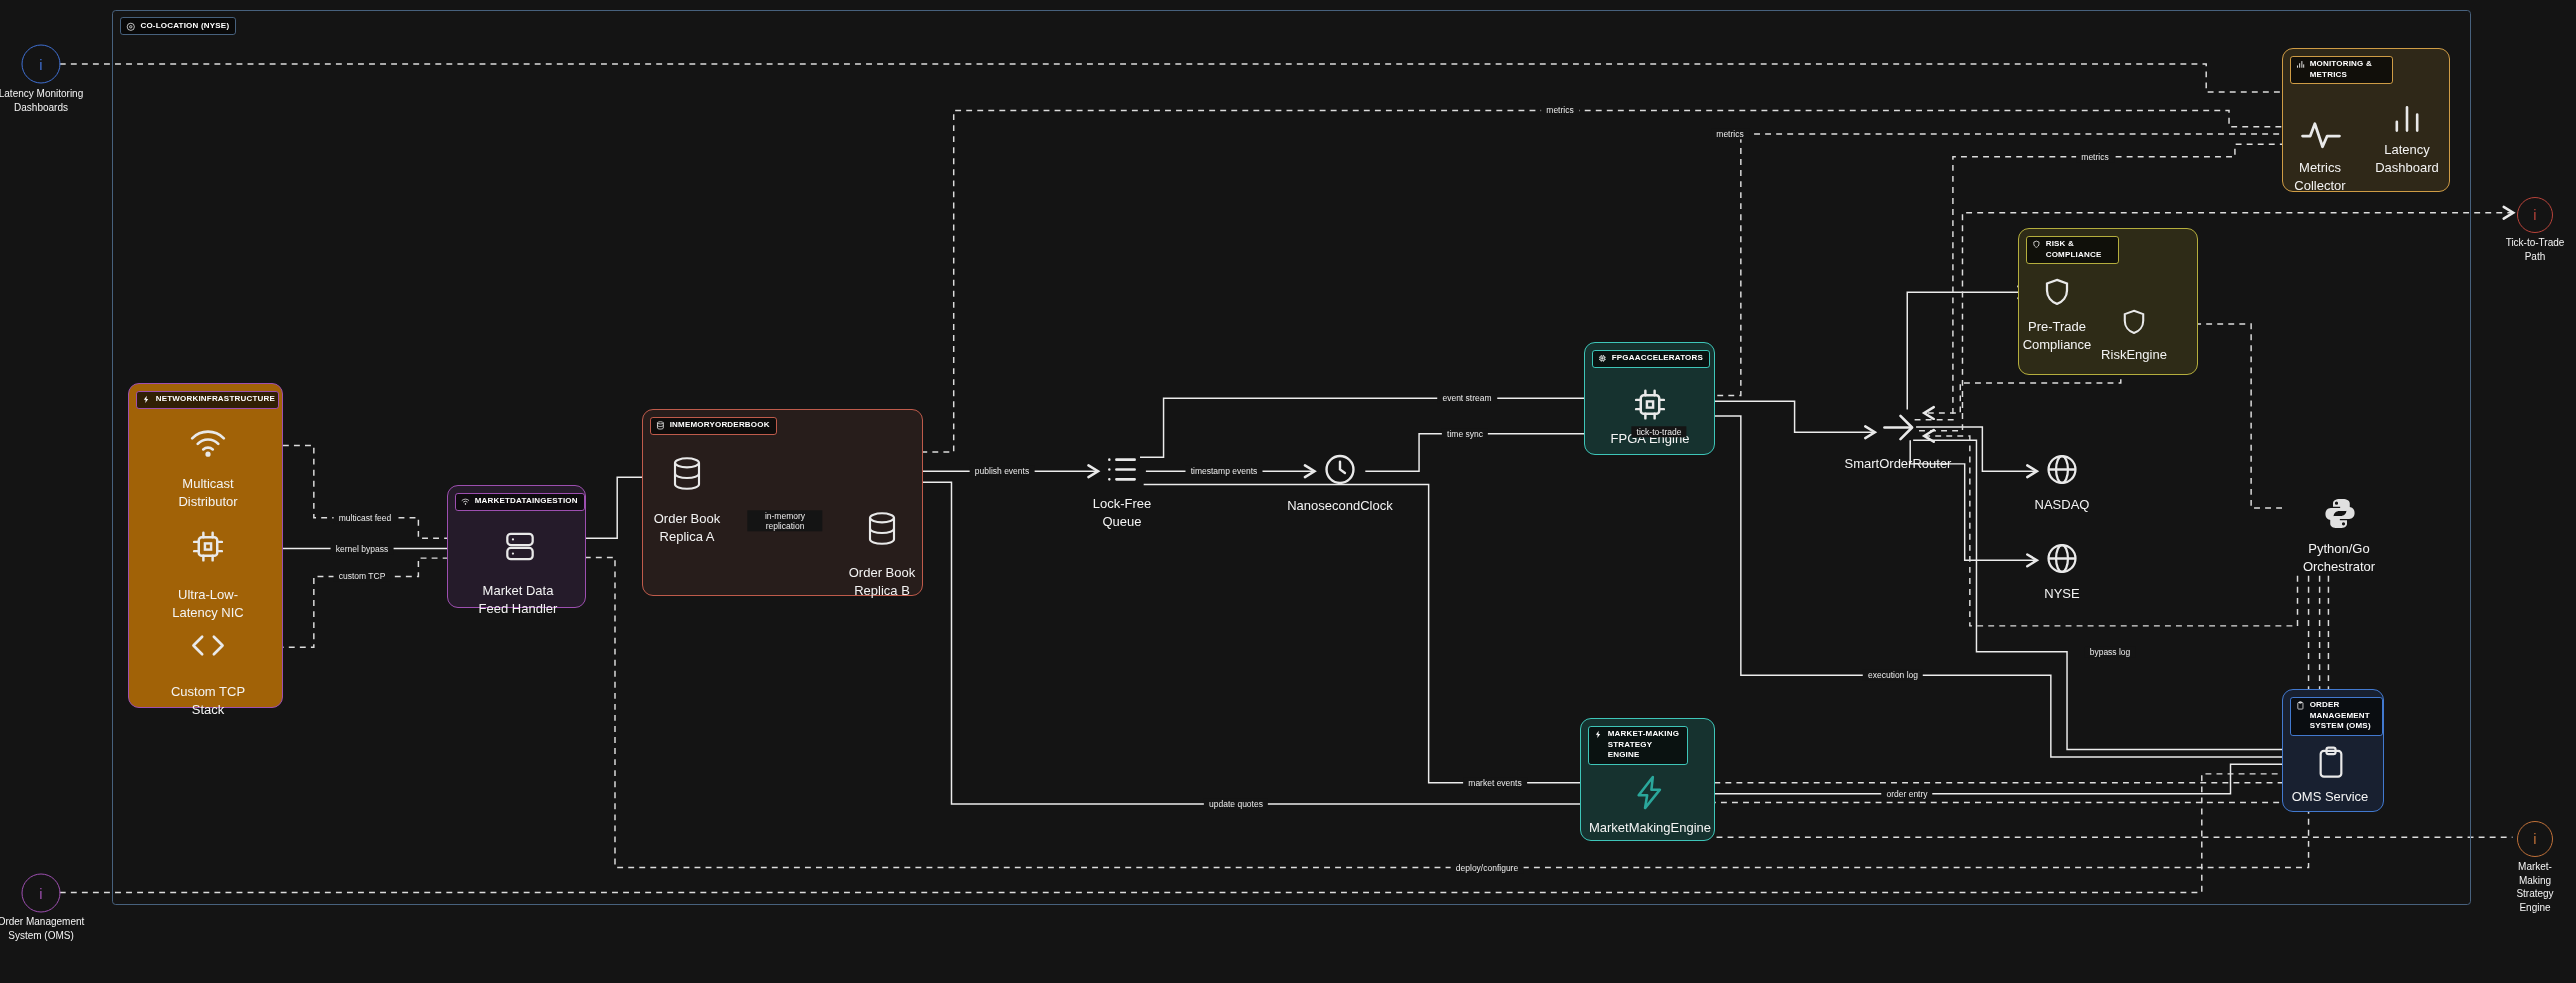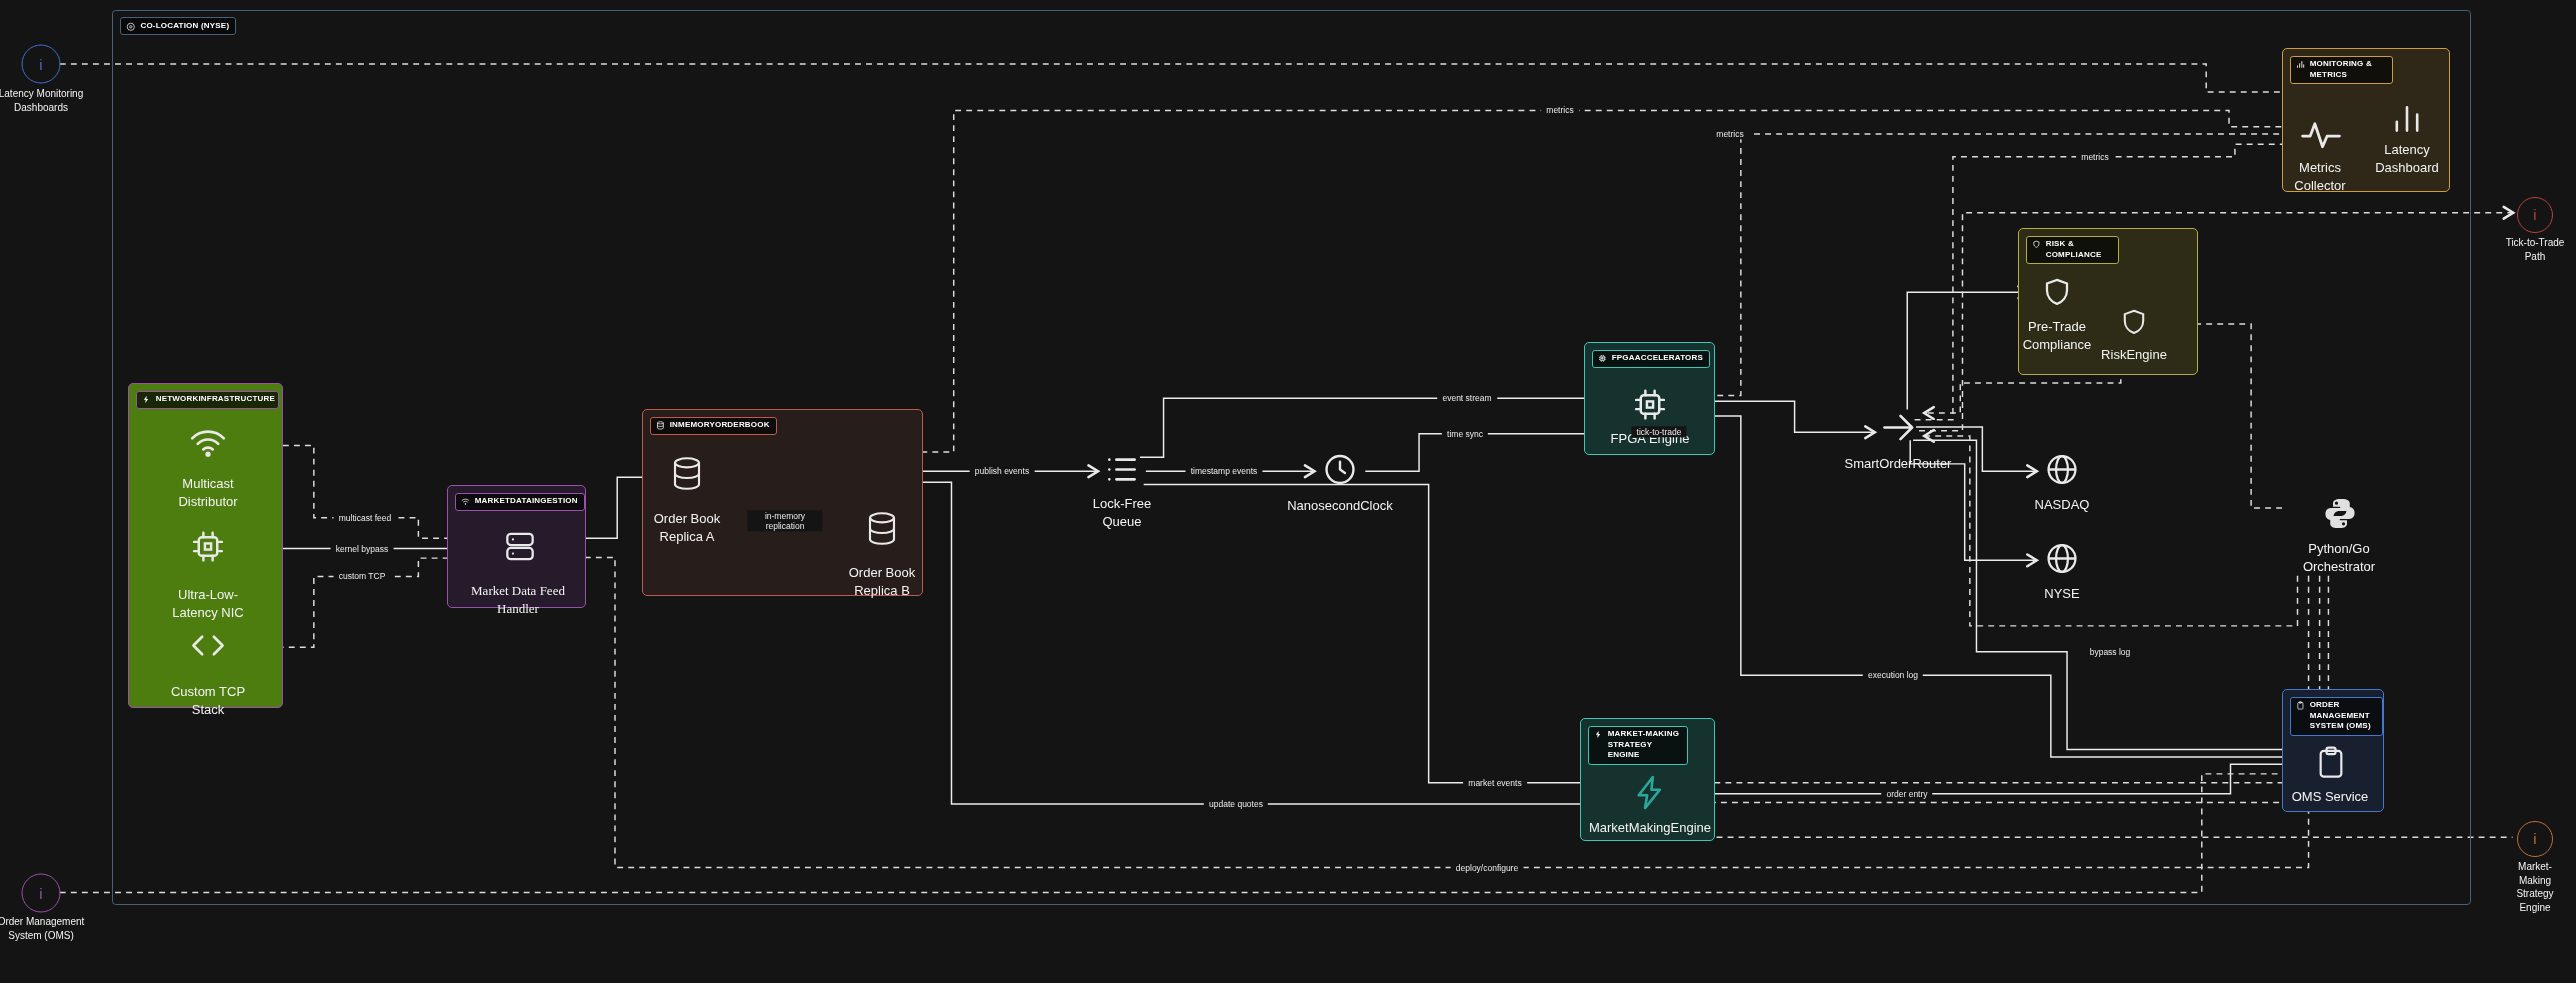--- a/index.html
+++ b/index.html
@@ -1,19 +1,19 @@
 <!DOCTYPE html>
 <html style="font-size:11.8px"><head>
 <meta charset="utf-8">
 <style>
   html,body{margin:0;padding:0;background:#141414;width:2576px;height:983px;overflow:hidden;
     font-family:"Liberation Sans", sans-serif;color:#f0f0f0;}
   #stage{position:absolute;left:0;top:0;width:2576px;height:983px;}
   svg.wires{position:absolute;left:0;top:0;pointer-events:none;}
-  .grp{position:absolute;border:1.5px solid;border-radius:5px;box-sizing:border-box;}
+  .grp{position:absolute;border:1.5px solid;border-radius:11px;box-sizing:border-box;}
   .hdr{position:absolute;left:6.6px;top:6.6px;display:flex;gap:4.4px;align-items:flex-start;
     border:0.7px solid;background:rgba(5,5,5,.72);padding:2.9px 5.9px;border-radius:2.9px;
     font-size:8px;font-weight:bold;letter-spacing:0.2px;color:#fff;line-height:1.3;}
   .hdr svg{flex:0 0 auto;margin-top:0.7px;}
   .ic{position:absolute;transform:translate(-50%,-50%);}
   .lbl{position:absolute;transform:translate(-50%,0);text-align:center;font-size:13px;
     line-height:1.35;color:#f4f4f4;}
   .elbl{position:absolute;transform:translate(-50%,-50%);background:#141414;padding:0.7px 5.2px;
     font-size:8.5px;color:#ececec;white-space:nowrap;text-align:center;}
   .circ{position:absolute;transform:translate(-50%,-50%);border-radius:50%;border:1.8px solid;
@@ -75,21 +75,21 @@
   <div class="grp" style="left:112px;top:9.6px;width:2359px;height:895px;border-color:#47617d;border-radius:3.7px;border-width:1.1px;background:transparent;">
     <div class="hdr" style="border-color:#47617d;">
       <svg width="9.6" height="9.6" viewBox="0 0 24 24" fill="none" stroke="#e9e9e9" stroke-width="2">
           <circle cx="12" cy="12" r="9"></circle>
           <circle cx="12" cy="12" r="3"></circle>
         </svg>
       <span>CO-LOCATION (NYSE)</span>
     </div>
   </div>
 
-  <div class="grp" style="left:128px;top:383px;width:155px;height:325px;border-color:#9d4fb0;background:#4d7c0f;">
+  <div class="grp" style="left:128px;top:383px;width:155px;height:325px;border-color:#9d4fb0;background:#a16207;">
     <div class="hdr" style="border-color:#9d4fb0;max-width:130px;">
       <svg width="8.8" height="8.8" viewBox="0 0 24 24" fill="#fff">
           <path d="M13 2 L5 13 h5 l-1 9 8-11 h-5 z"></path>
         </svg>
       <span>NETWORKINFRASTRUCTURE</span>
     </div>
   </div>
   <div class="ic" style="left:208px;top:443px;">
     <svg width="38" height="32" viewBox="0 0 24 20" fill="none" stroke="#e9e9e9" stroke-width="1.7" stroke-linecap="round">
         <path d="M2 8 a14 14 0 0 1 20 0"></path>
@@ -125,21 +125,21 @@
       <span>MARKETDATAINGESTION</span>
     </div>
   </div>
   <div class="ic" style="left:520px;top:548px;">
     <svg width="34" height="31" viewBox="0 0 24 22" fill="none" stroke="#e9e9e9" stroke-width="1.6" stroke-linecap="round">
         <rect x="3" y="2" width="18" height="8" rx="2.5"></rect>
         <rect x="3" y="12" width="18" height="8" rx="2.5"></rect>
         <path d="M7 6 h.01 M7 16 h.01"></path>
       </svg>
   </div>
-  <div class="lbl" style="left:518px;top:582px;width:96px;font-family:Liberation Serif, serif;">Market Data Feed Handler</div>
+  <div class="lbl" style="left:518px;top:582px;width:96px;">Market Data Feed Handler</div>
 
   <div class="grp" style="left:642px;top:409px;width:281px;height:187px;border-color:#bf5b4b;background:#271d1b;">
     <div class="hdr" style="border-color:#bf5b4b;max-width:147px;">
       <svg width="8.8" height="8.8" viewBox="0 0 24 24" fill="none" stroke="#fff" stroke-width="2">
           <ellipse cx="12" cy="5" rx="8" ry="3"></ellipse>
           <path d="M4 5v14c0 1.7 3.6 3 8 3s8-1.3 8-3V5"></path>
           <path d="M4 12c0 1.7 3.6 3 8 3s8-1.3 8-3"></path>
         </svg>
       <span>INMEMORYORDERBOOK</span>
     </div>

